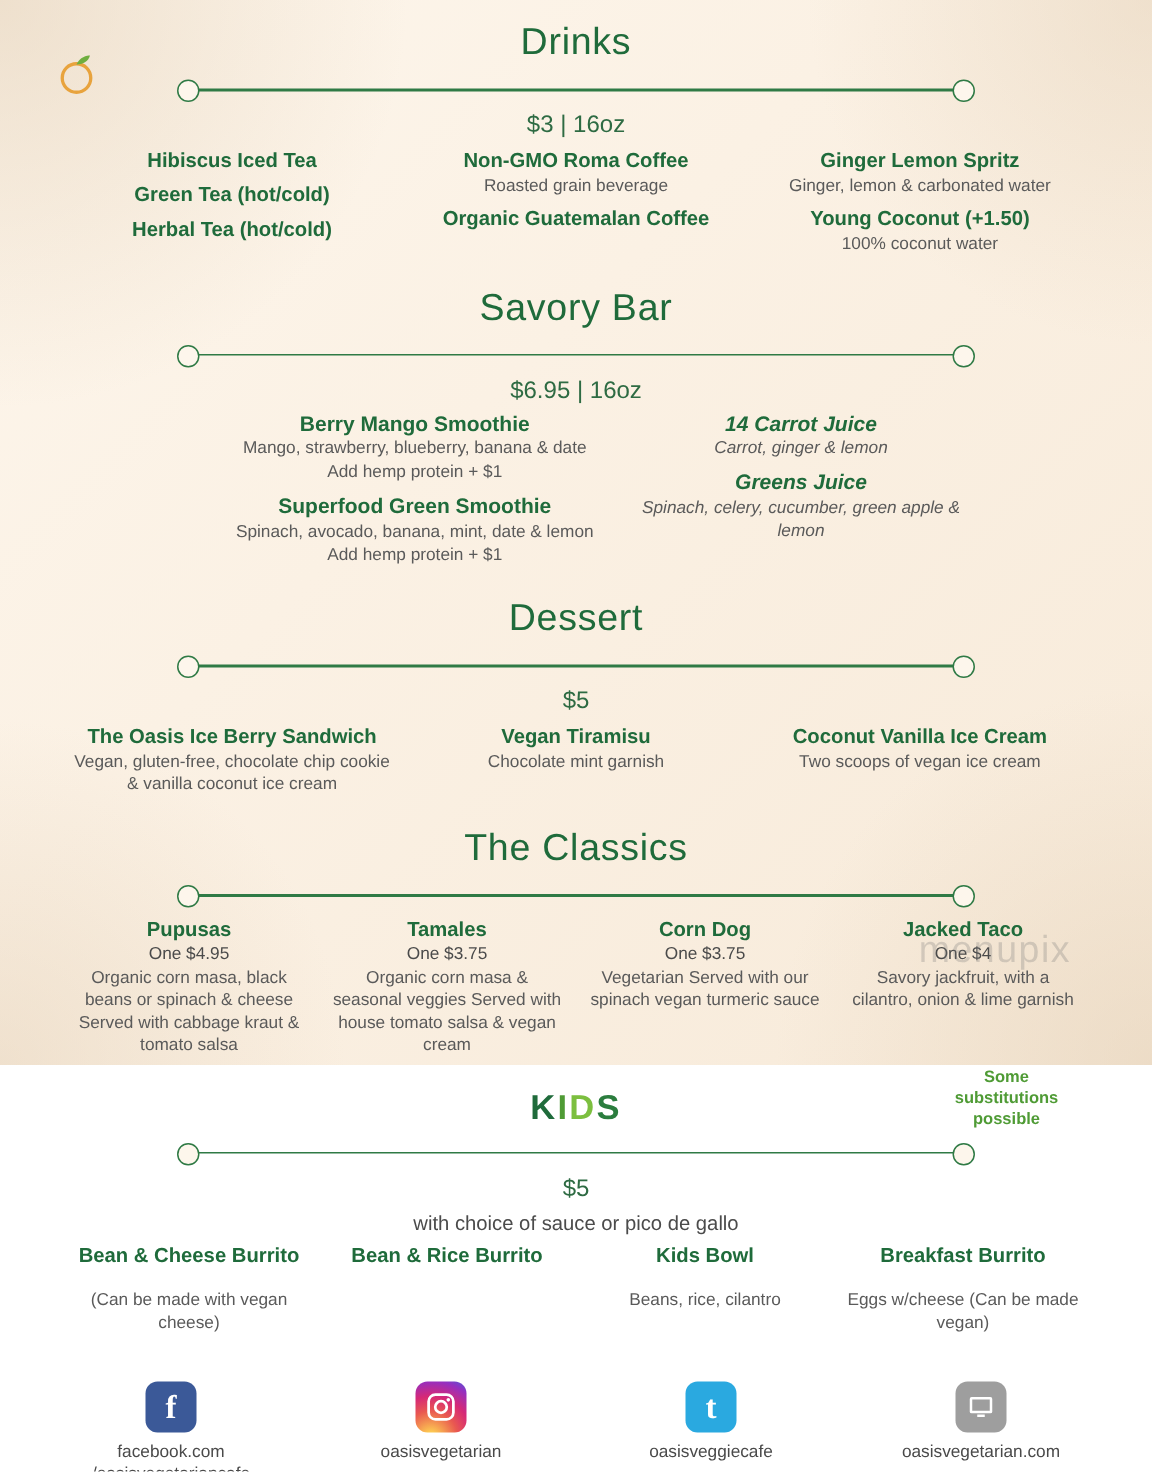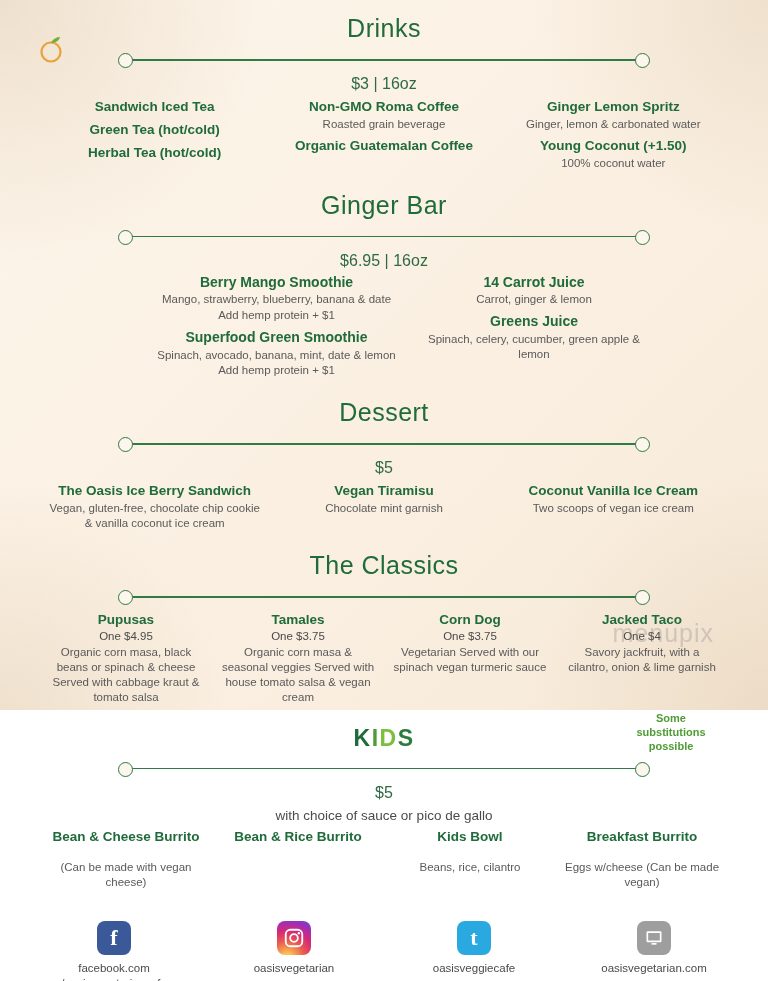--- a/index.html
+++ b/index.html
@@ -142,21 +142,21 @@
     font-size: 11px;
     font-weight: bold;
     line-height: 1.25;
     text-align: center;
   }
 
   
   .drinks .col { width: 33.33%; }
   .juice { display: flex; justify-content: center; margin-top: 4px; }
   .juice .col-left { width: 300px; text-align: center; }
-  .juice .col-right { width: 215px; text-align: center; }
+  .juice .col-right { width: 215px; text-align: center; font-style: italic; }
   .dessert .col { width: 33.33%; }
   .classics .col { width: 25%; }
   .kids-row .col { width: 25%; }
 
   
   .kids-note {
     position: absolute;
     right: 54px;
     top: 712px;
     width: 86px;
@@ -227,21 +227,21 @@
     <div class="rule-wrap">
       <div class="rule-line"></div>
       <div class="rule-dot left"></div>
       <div class="rule-dot right"></div>
     </div>
     <div class="price-line">$3 | 16oz</div>
 
     <div class="cols drinks">
       <div class="col">
         <div class="item">
-          <div class="item-name">Sandwich Iced Tea</div>
+          <div class="item-name">Hibiscus Iced Tea</div>
         </div>
         <div class="item">
           <div class="item-name">Green Tea (hot/cold)</div>
         </div>
         <div class="item">
           <div class="item-name">Herbal Tea (hot/cold)</div>
         </div>
       </div>
       <div class="col">
         <div class="item">
@@ -257,21 +257,21 @@
           <div class="item-name">Ginger Lemon Spritz</div>
           <div class="item-desc">Ginger, lemon &amp; carbonated water</div>
         </div>
         <div class="item">
           <div class="item-name">Young Coconut (+1.50)</div>
           <div class="item-desc">100% coconut water</div>
         </div>
       </div>
     </div>
 
-    <h2 class="section-title">Ginger Bar</h2>
+    <h2 class="section-title">Savory Bar</h2>
     <div class="rule-wrap">
       <div class="rule-line"></div>
       <div class="rule-dot left"></div>
       <div class="rule-dot right"></div>
     </div>
     <div class="price-line">$6.95 | 16oz</div>
 
     <div class="juice">
       <div class="col-left">
         <div class="item">

